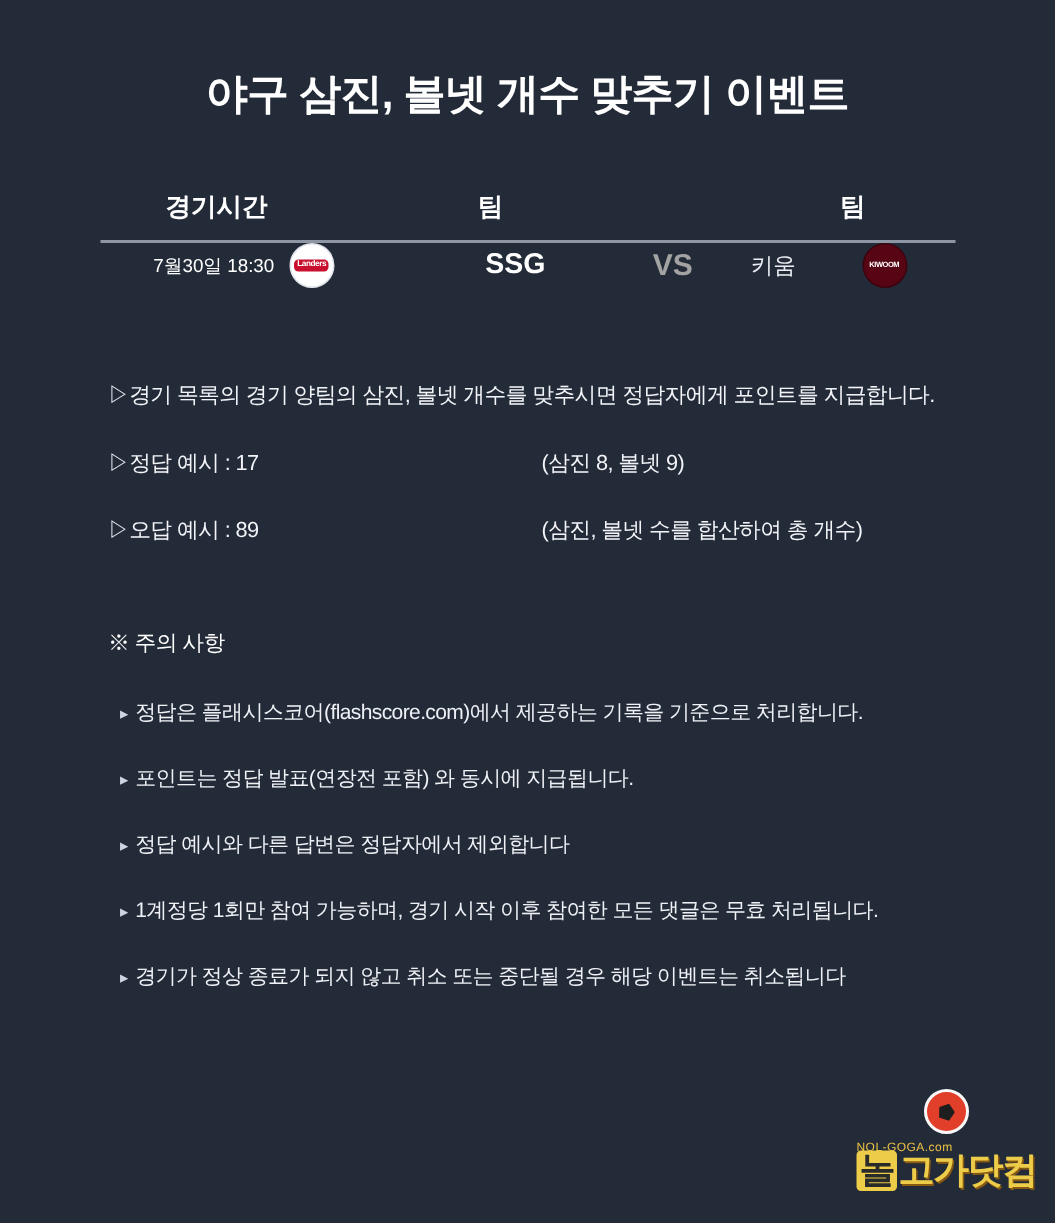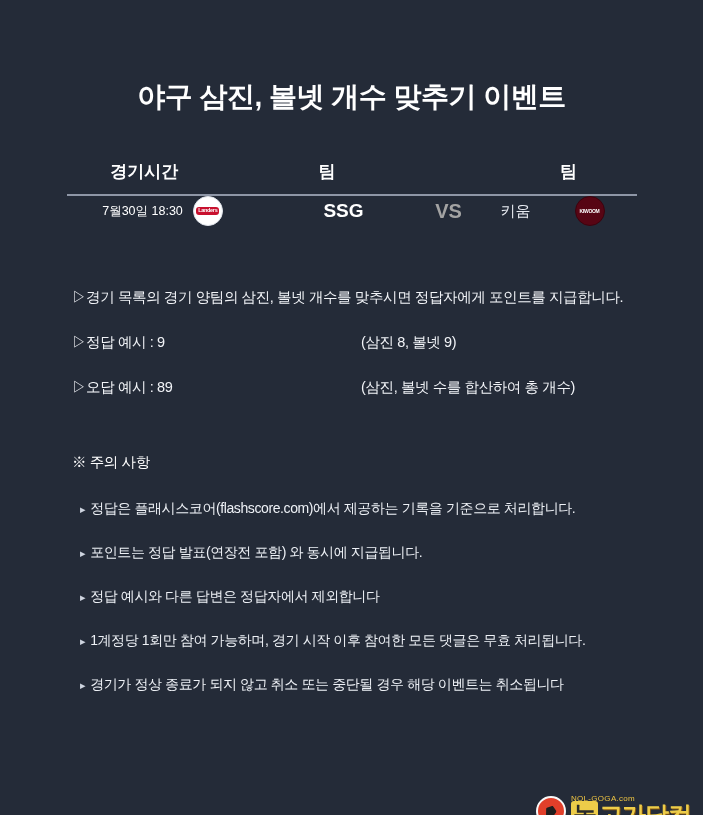--- a/index.html
+++ b/index.html
@@ -23,21 +23,20 @@
 
   
   .title {
     text-align: center;
     font-size: 28px;
     font-weight: bold;
     letter-spacing: -0.5px;
     color: #ffffff;
     padding-top: 44px;
     padding-bottom: 6px;
-    margin-top: 34px;
   }
 
   
   .match-table {
     margin: 38px auto 0 auto;
     width: 570px;
   }
   .match-head {
     display: flex;
     align-items: flex-end;
@@ -159,20 +158,21 @@
 
   
   .watermark {
     position: absolute;
     right: 12px;
     bottom: 22px;
     display: flex;
     align-items: center;
     gap: 5px;
     opacity: 0.97;
+    flex-direction: column;
   }
   .wm-ball {
     width: 30px; height: 30px;
     border-radius: 50%;
     background: #e8402a;
     position: relative;
     border: 2px solid #ffffff;
   }
   .wm-ball::before {
     content: "";
@@ -240,21 +240,21 @@
     </div>
   </div>
 
   <div class="content">
 
     <div class="line">
       <span class="lead">▷경기 목록의 경기 양팀의 삼진, 볼넷 개수를 맞추시면 정답자에게 포인트를 지급합니다.</span>
     </div>
 
     <div class="line">
-      <span class="lead">▷정답 예시 : 9</span>
+      <span class="lead">▷정답 예시 : 17</span>
       <span class="note">(삼진 8, 볼넷 9)</span>
     </div>
 
     <div class="line">
       <span class="lead">▷오답 예시 : 89</span>
       <span class="note">(삼진, 볼넷 수를 합산하여 총 개수)</span>
     </div>
 
     <div class="notice-head">※ 주의 사항</div>
 

